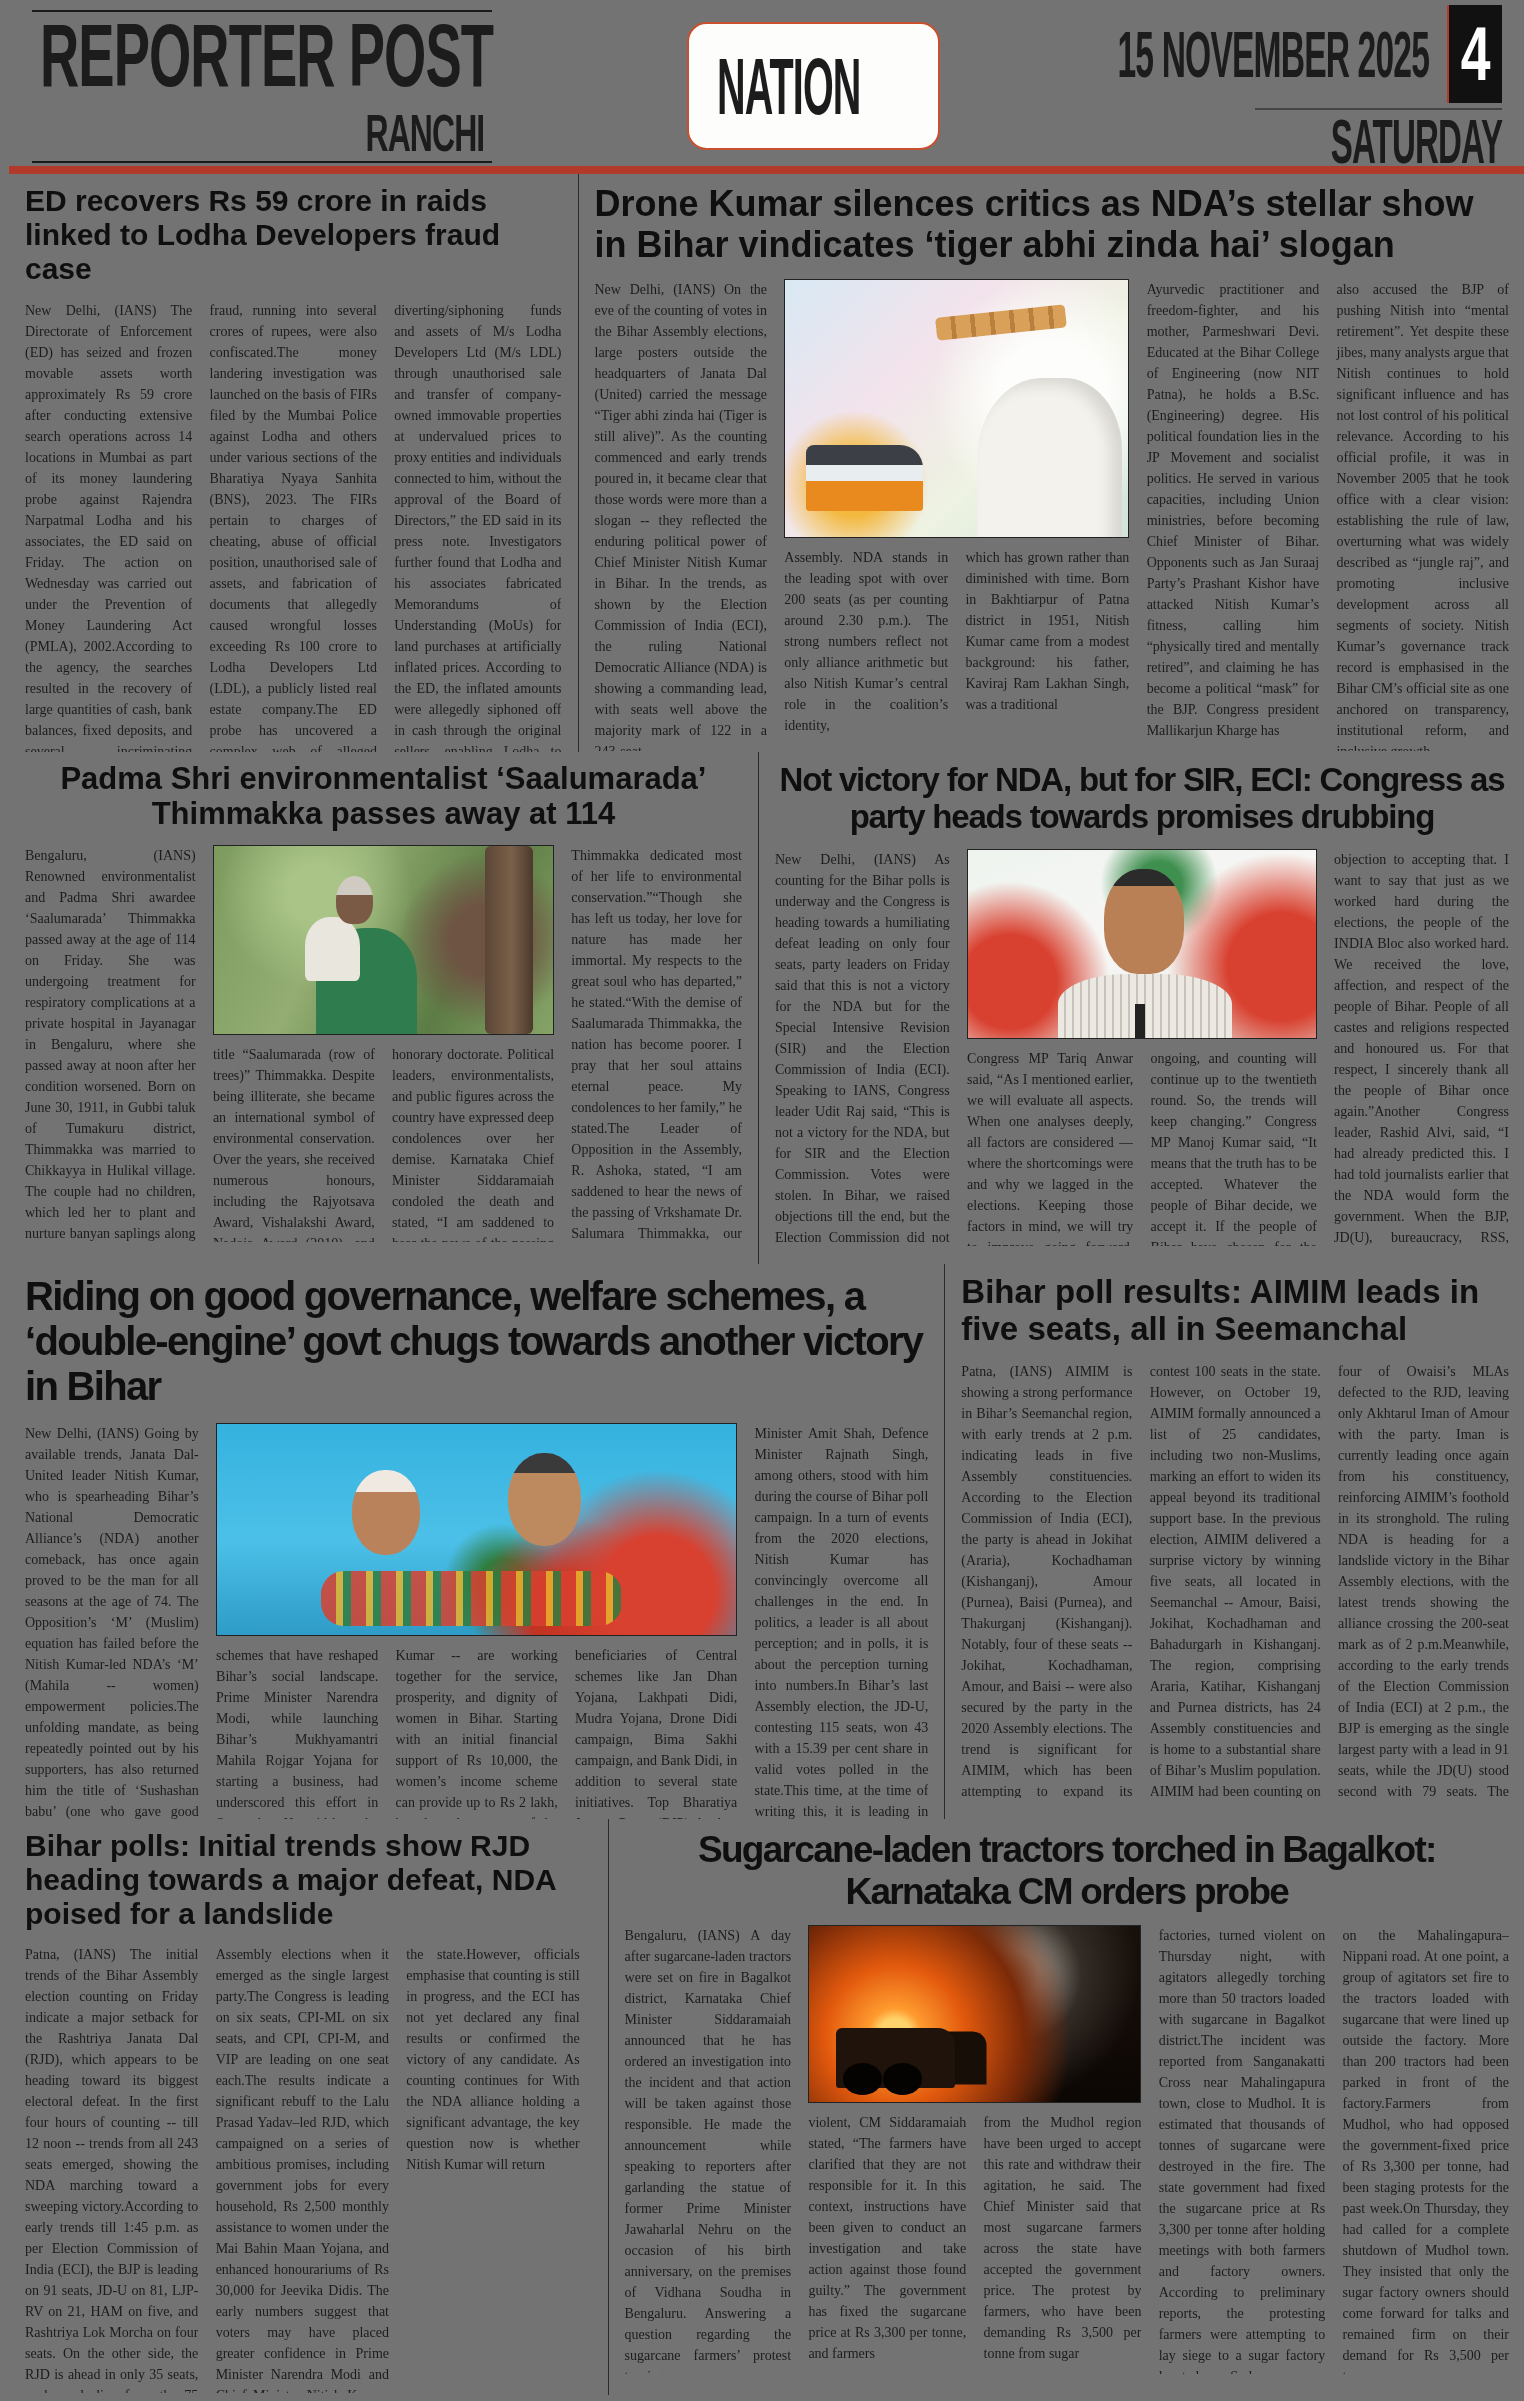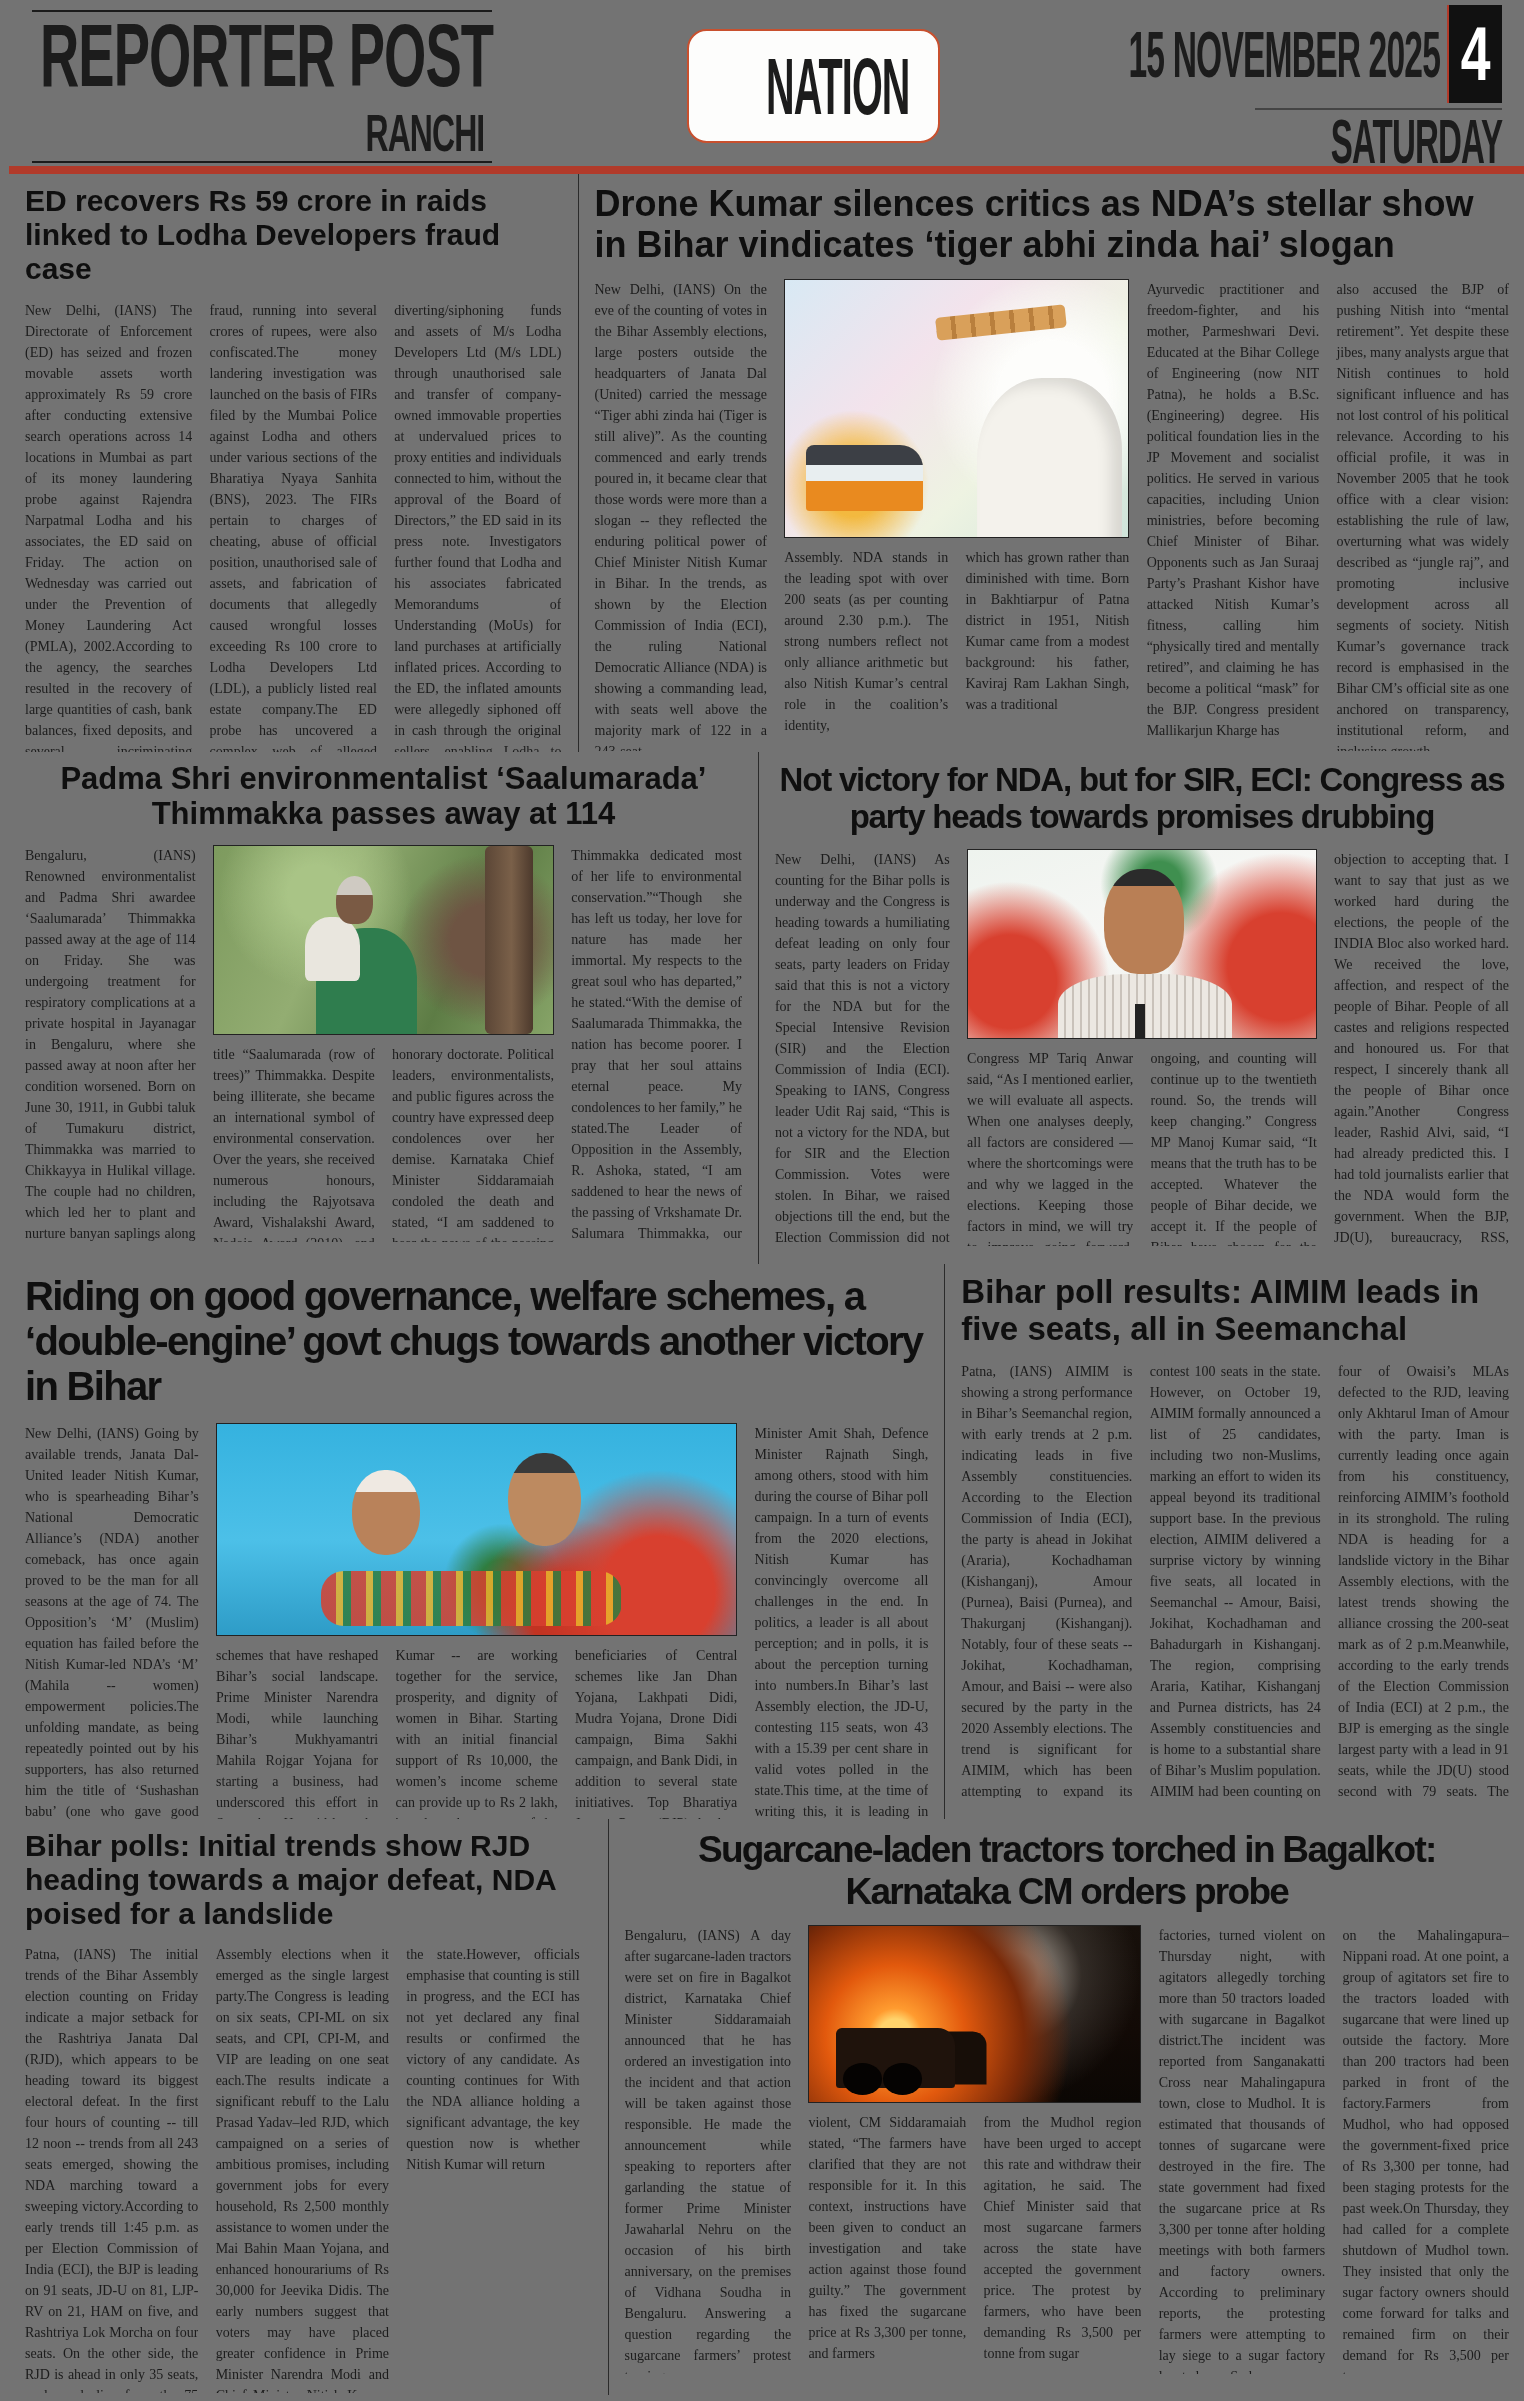--- a/index.html
+++ b/index.html
@@ -9,25 +9,25 @@
 
   
   header{ height:166px; display:flex; align-items:stretch; padding:10.4px 23px 3.5px 23px; }
   .masthead-box{ width:460px; border-top:2.9px solid #1b1b1b; border-bottom:2.9px solid #1b1b1b;
                  padding:3.5px 8px 2.3px 8px; display:flex; flex-direction:column; justify-content:space-between; }
   .cond{ display:inline-block; font-family:"Liberation Sans",sans-serif; font-weight:bold; letter-spacing:-1.2px; }
   .masthead-title .cond{ font-size:68px; transform:scale(0.80,1.30); transform-origin:left center; white-space:nowrap; }
   .masthead-city{ text-align:right; }
   .masthead-city .cond{ font-size:41px; transform:scale(0.78,1.25); transform-origin:right center; }
   .header-mid{ flex:1; display:flex; align-items:center; justify-content:center; }
-  .nation-box{ border:2.3px solid #c8502e; border-radius:19.6px; width:253px; height:114px;
-               display:flex; align-items:center; justify-content:flex-end; background:#fdfdfc; }
+  .nation-box{ border:2.3px solid #c8502e; border-radius:19.6px; width:253px; height:128px;
+               display:flex; align-items:center; justify-content:flex-start; background:#fdfdfc; }
   .nation-box .cond{ font-size:55px; transform:scale(0.72,1.45); }
   .date-block{ width:368px; display:flex; flex-direction:column; justify-content:center; align-items:flex-end; gap:4.6px; }
-  .date-row{ display:flex; align-items:center; gap:7px; }
+  .date-row{ display:flex; align-items:center; gap:18px; }
   .date-text .cond{ font-size:48px; transform:scale(0.70,1.35); transform-origin:right center; white-space:nowrap; }
   .page-num-box{ background:#111; color:#fff; width:55px; height:98px; display:flex; align-items:center; justify-content:center;
                  border-left:2.3px solid #b13a2a; }
   .page-num-box .cond{ font-size:63px; letter-spacing:0; transform:scale(0.85,1.2); }
   .day-line{ border-top:2.3px solid #444; width:247px; padding-top:3.5px; text-align:right; }
   .day-line .cond{ font-size:46px; transform:scale(0.72,1.35); transform-origin:right center; }
   .red-rule{ height:8px; background:#b13a2a; }
 
   
   section{ display:flex; width:100%; }

